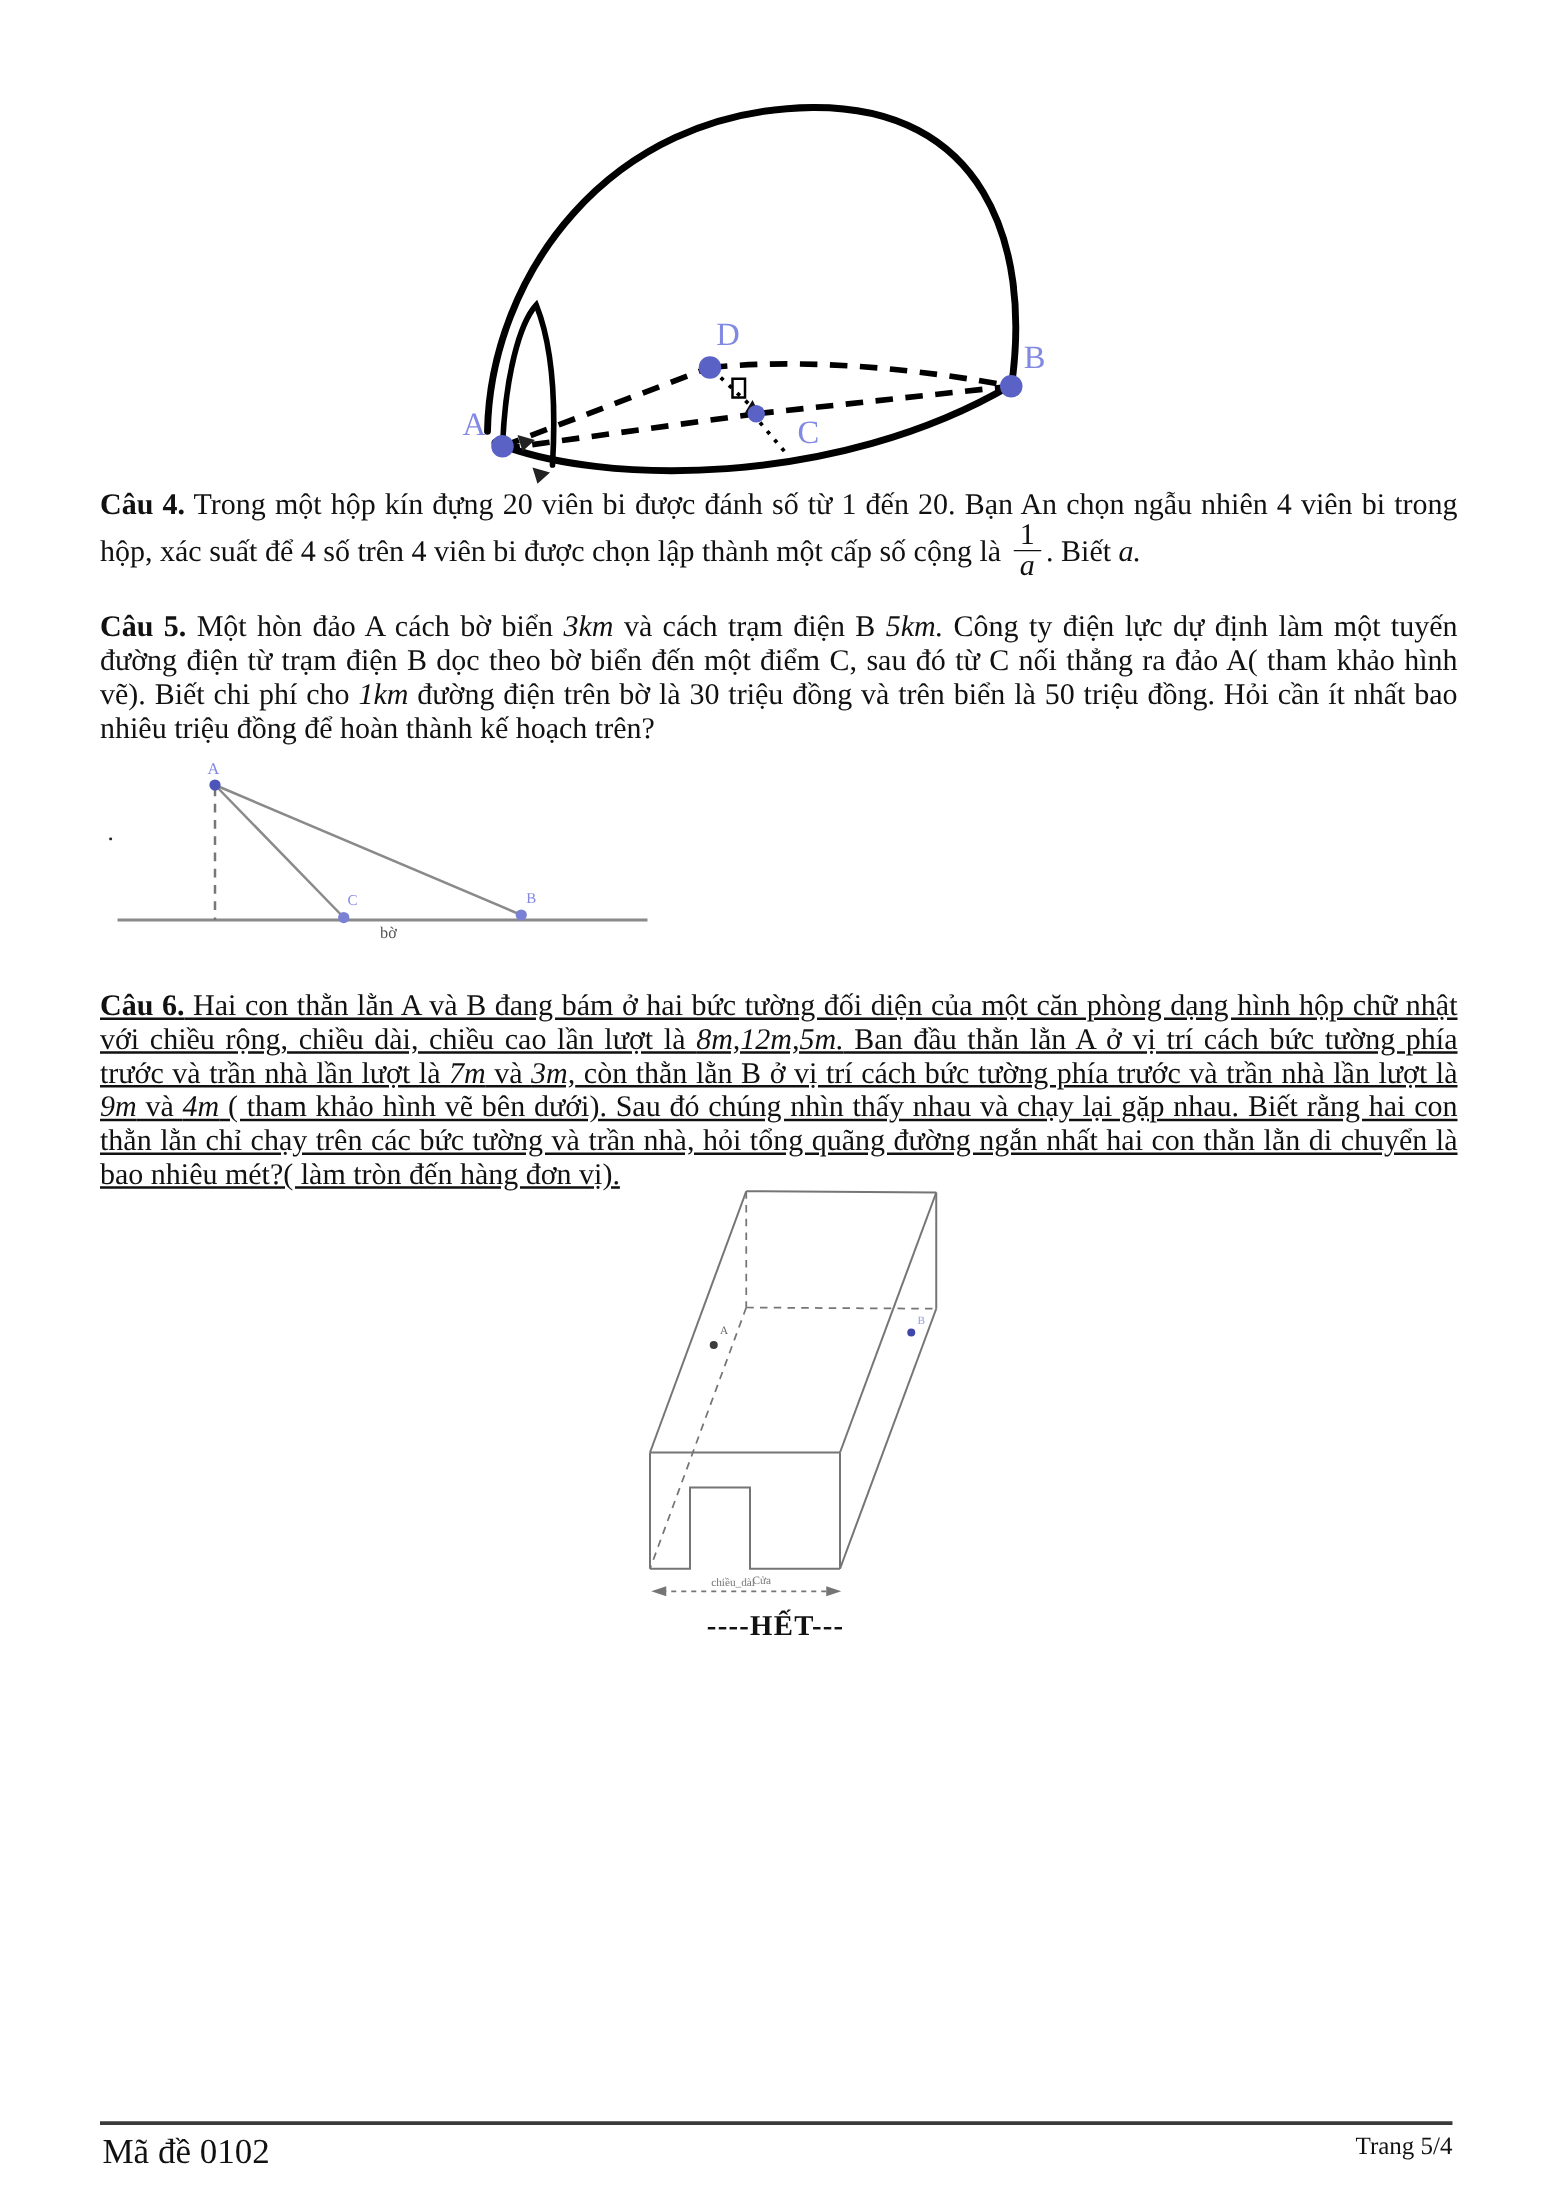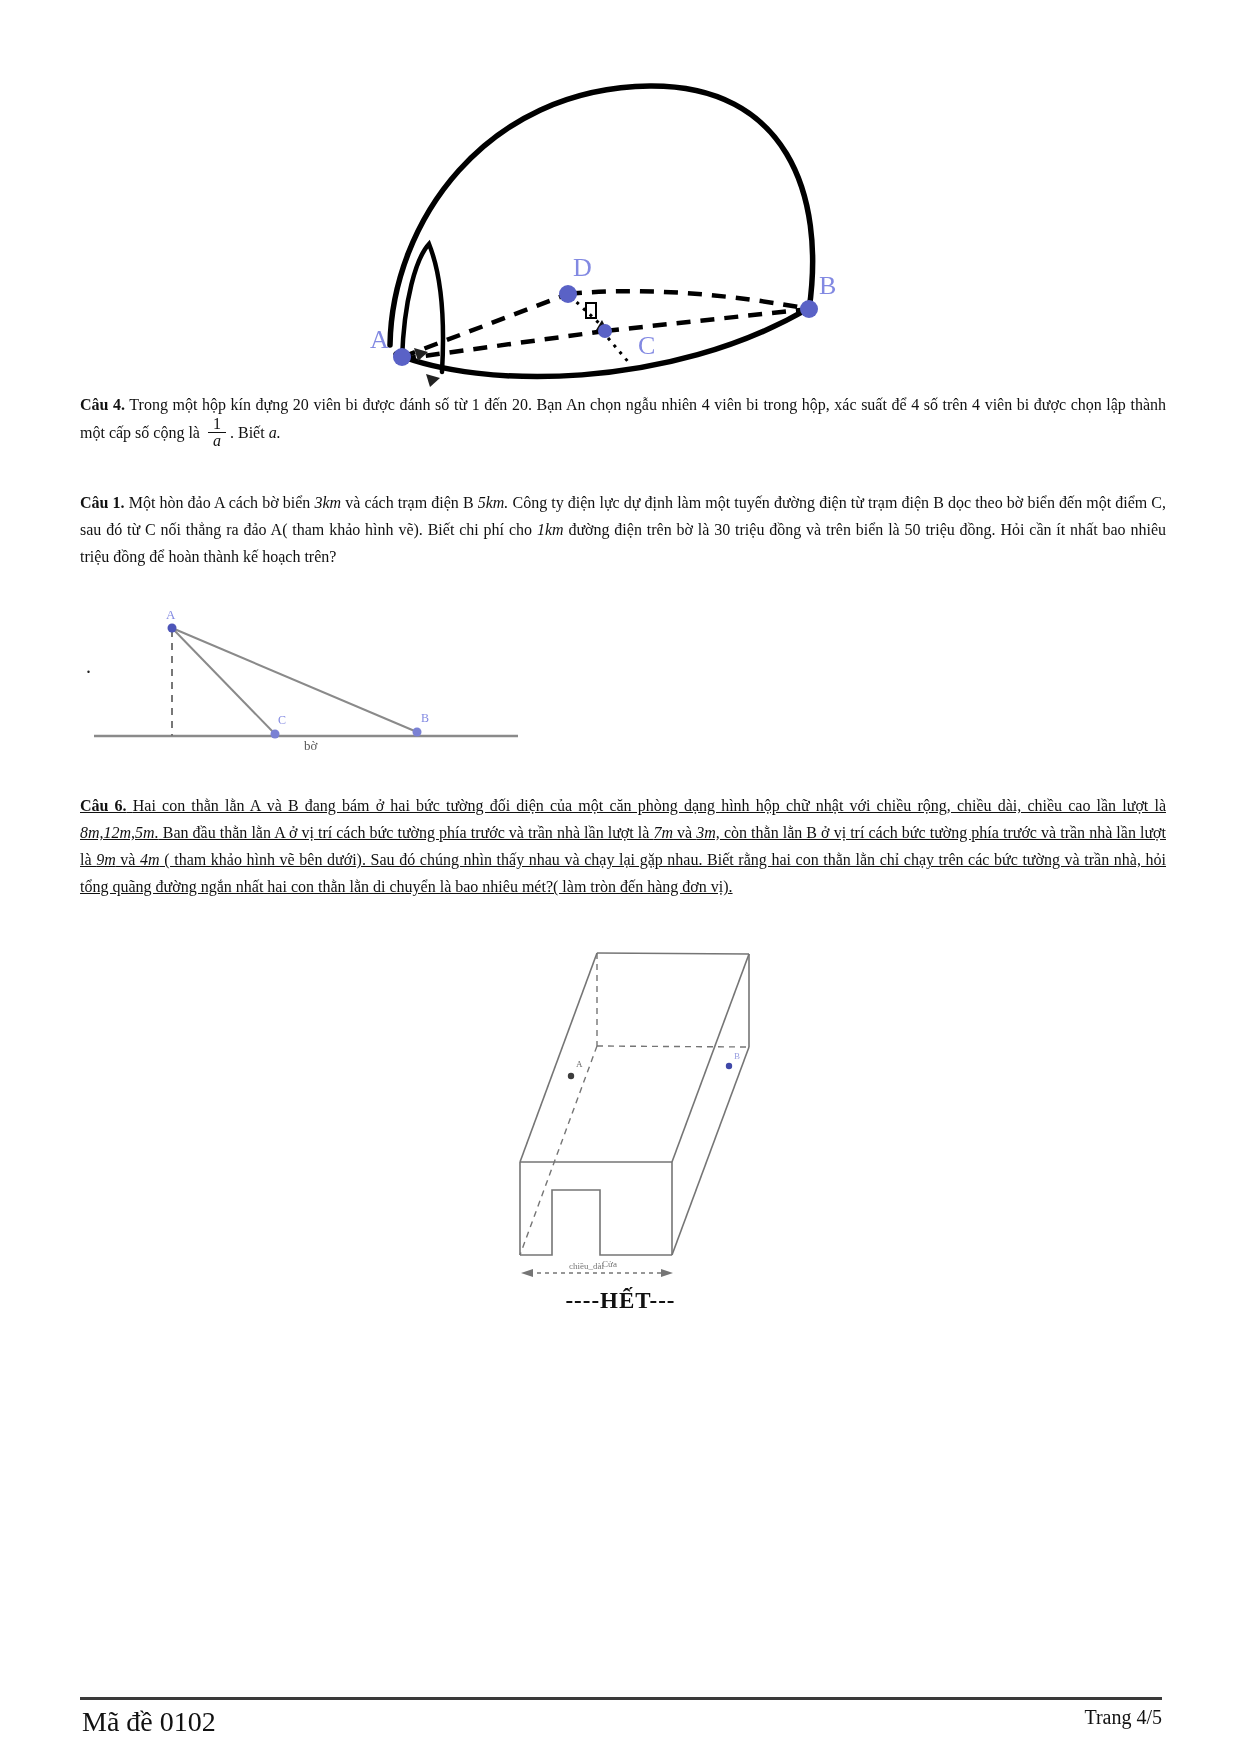--- a/index.html
+++ b/index.html
@@ -3,21 +3,21 @@
 <meta charset="utf-8">
 <style>
   html,body{margin:0;padding:0;background:#fff;}
   #page{
     position:relative;width:1241px;height:1755px;background:#ffffff;
     font-family:"Liberation Serif","DejaVu Serif",serif;color:#111;
     overflow:hidden;
   }
   .para{
     position:absolute;left:80px;width:1086px;
-    font-size:16px;line-height:27px;text-align:justify;
+    font-size:24px;line-height:27px;text-align:justify;
   }
   .qlabel{font-weight:bold;}
   .mvar{font-style:italic;}
   .frac{
     display:inline-block;vertical-align:middle;text-align:center;
     line-height:1.02;margin:0 4px;position:relative;top:-2px;
   }
   .frac .num{display:block;padding:0 5px;}
   .frac .den{display:block;border-top:1.6px solid #111;padding:0 5px;font-style:italic;}
   svg{position:absolute;overflow:visible;}
@@ -69,21 +69,21 @@
   </svg>
 
   <div class="para" style="top:391px;">
     <span class="qlabel">Câu 4.</span>
     <span>Trong một hộp kín đựng 20 viên bi được đánh số từ 1 đến 20. Bạn An chọn ngẫu nhiên 4 viên bi trong hộp, xác suất để 4 số trên 4 viên bi được chọn lập thành một cấp số cộng là</span>
     <span class="frac"><span class="num">1</span><span class="den">a</span></span><span>. Biết</span>
     <span class="mvar">a.</span>
   </div>
 
   <div class="para" style="top:489px;">
-    <span class="qlabel">Câu 1.</span>
+    <span class="qlabel">Câu 5.</span>
     <span>Một hòn đảo A cách bờ biển </span><span class="mvar">3km</span><span> và cách trạm điện B </span><span class="mvar">5km.</span><span> Công ty điện lực dự định làm một tuyến đường điện từ trạm điện B dọc theo bờ biển đến một điểm C, sau đó từ C nối thẳng ra đảo A( tham khảo hình vẽ). Biết chi phí cho </span><span class="mvar">1km</span><span> đường điện trên bờ là 30 triệu đồng và trên biển là 50 triệu đồng. Hỏi cần ít nhất bao nhiêu triệu đồng để hoàn thành kế hoạch trên?</span>
   </div>
 
   <div class="stray-dot" style="left:86px;top:655px;">.</div>
 
   <svg id="fig-shore" style="left:82px;top:608px;" width="450" height="145" viewBox="0 0 450 145">
     <line x1="12" y1="128" x2="436" y2="128" stroke="#8a8a8a" stroke-width="2.5"></line>
     <line x1="90" y1="22" x2="90" y2="128" stroke="#777" stroke-width="2" stroke-dasharray="7 6"></line>
     <line x1="90" y1="20" x2="193" y2="126" stroke="#8a8a8a" stroke-width="2"></line>
     <line x1="90" y1="20" x2="335" y2="124" stroke="#8a8a8a" stroke-width="2"></line>
@@ -127,15 +127,15 @@
     <line x1="74" y1="338" x2="210" y2="338" stroke="#757575" stroke-width="1.4" stroke-dasharray="4 4"></line>
     <polygon points="66,338 78,334 78,342" fill="#757575"></polygon>
     <polygon points="218,338 206,334 206,342" fill="#757575"></polygon>
     <text x="114" y="334" font-size="9" fill="#757575">chiều_dài</text>
   </svg>
 
   <div id="end-marker">----HẾT---</div>
 
   <div id="footer-rule"></div>
   <div id="footer-left">Mã đề 0102</div>
-  <div id="footer-right">Trang 4/5</div>
+  <div id="footer-right">Trang 5/4</div>
 
 </div>
 
 </body></html>

